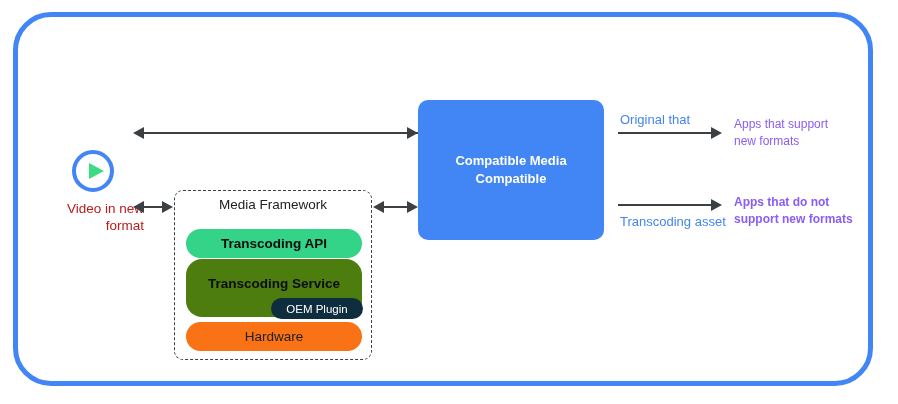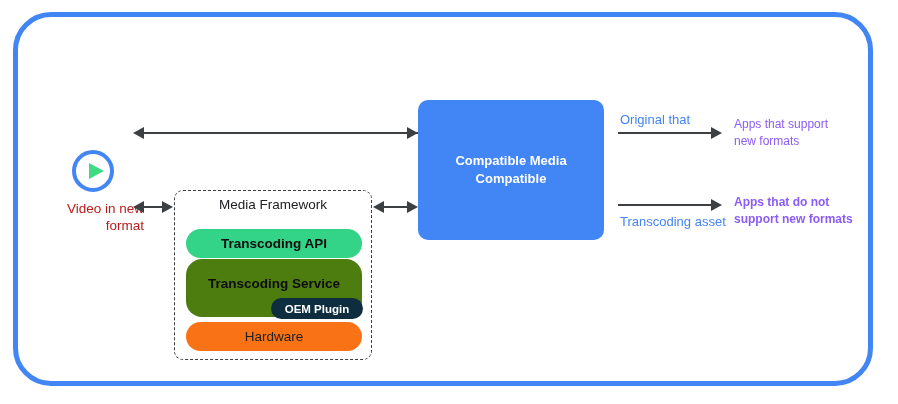--- a/index.html
+++ b/index.html
@@ -116,21 +116,21 @@
   #box-oem-plugin {
     position: absolute;
     left: 96px;
     top: 107px;
     width: 92px;
     height: 21px;
     border-radius: 11px;
     background: #0e2e40;
     color: #ffffff;
     font-size: 11.5px;
-    font-weight: bold;
+    font-weight: normal;
     display: flex;
     align-items: center;
     justify-content: center;
   }
   #box-hardware {
     top: 131px;
     height: 29px;
     border-radius: 15px;
     background: #f97316;
     font-size: 13.5px;

